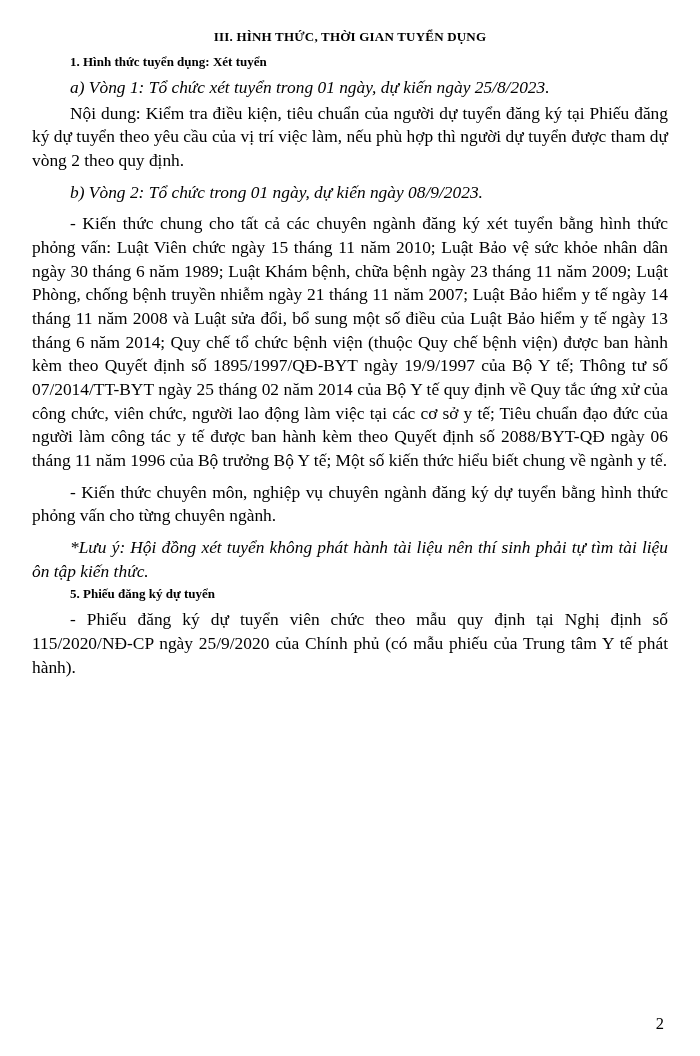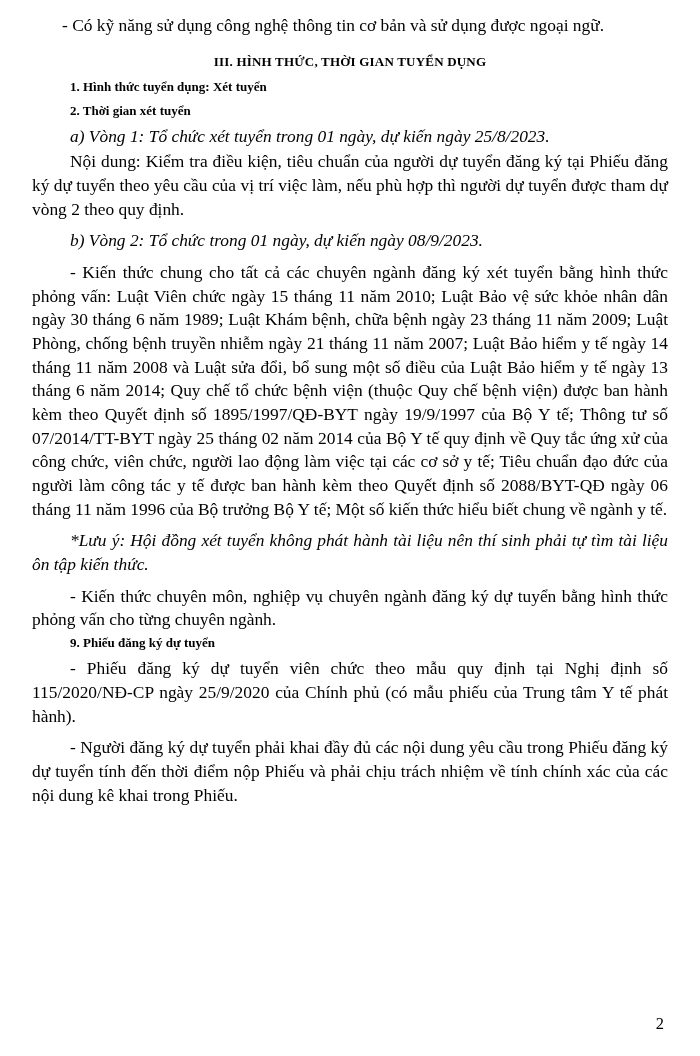--- a/index.html
+++ b/index.html
@@ -58,45 +58,42 @@
     right: 36px;
     bottom: 22px;
     font-size: 16.5px;
   }
 </style>
 </head>
 <body>
 
 <div class="page">
 
-  <p class="para indent">- Có kỹ năng sử dụng công nghệ thông tin cơ bản và sử dụng được ngoại ngữ.</p>
 
   <div class="spacer-xs"></div>
 
   <h2 class="heading-center">III. HÌNH THỨC, THỜI GIAN TUYỂN DỤNG</h2>
 
   <h3 class="heading-sub">1. Hình thức tuyển dụng: Xét tuyển</h3>
 
-  <h3 class="heading-sub">2. Thời gian xét tuyển</h3>
 
   <p class="para indent-big"><span class="bi">a) Vòng 1:</span><span class="it"> Tổ chức xét tuyển trong 01 ngày, dự kiến ngày 25/8/2023.</span></p>
 
   <p class="para indent-big">Nội dung: Kiểm tra điều kiện, tiêu chuẩn của người dự tuyển đăng ký tại Phiếu đăng ký dự tuyển theo yêu cầu của vị trí việc làm, nếu phù hợp thì người dự tuyển được tham dự vòng 2 theo quy định.</p>
 
   <p class="para indent-big block-gap"><span class="bi">b) Vòng 2:</span><span class="it"> Tổ chức trong 01 ngày, dự kiến ngày 08/9/2023.</span></p>
 
 
   <p class="para indent-big block-gap">- Kiến thức chung cho tất cả các chuyên ngành đăng ký xét tuyển bằng hình thức phỏng vấn: Luật Viên chức ngày 15 tháng 11 năm 2010; Luật Bảo vệ sức khỏe nhân dân ngày 30 tháng 6 năm 1989; Luật Khám bệnh, chữa bệnh ngày 23 tháng 11 năm 2009; Luật Phòng, chống bệnh truyền nhiễm ngày 21 tháng 11 năm 2007; Luật Bảo hiểm y tế ngày 14 tháng 11 năm 2008 và Luật sửa đổi, bổ sung một số điều của Luật Bảo hiểm y tế ngày 13 tháng 6 năm 2014; Quy chế tổ chức bệnh viện (thuộc Quy chế bệnh viện) được ban hành kèm theo Quyết định số 1895/1997/QĐ-BYT ngày 19/9/1997 của Bộ Y tế; Thông tư số 07/2014/TT-BYT ngày 25 tháng 02 năm 2014 của Bộ Y tế quy định về Quy tắc ứng xử của công chức, viên chức, người lao động làm việc tại các cơ sở y tế; Tiêu chuẩn đạo đức của người làm công tác y tế được ban hành kèm theo Quyết định số 2088/BYT-QĐ ngày 06 tháng 11 năm 1996 của Bộ trưởng Bộ Y tế; Một số kiến thức hiểu biết chung về ngành y tế.</p>
 
+  <p class="para indent-big block-gap">- Kiến thức chuyên môn, nghiệp vụ chuyên ngành đăng ký dự tuyển bằng hình thức phỏng vấn cho từng chuyên ngành.</p>
+
   <p class="para indent-big block-gap it"><span class="bi">*Lưu ý:</span><span class="it"> Hội đồng xét tuyển không phát hành tài liệu nên thí sinh phải tự tìm tài liệu ôn tập kiến thức.</span></p>
 
-  <p class="para indent-big block-gap">- Kiến thức chuyên môn, nghiệp vụ chuyên ngành đăng ký dự tuyển bằng hình thức phỏng vấn cho từng chuyên ngành.</p>
 
-
-  <h3 class="heading-sub">9. Phiếu đăng ký dự tuyển</h3>
+  <h3 class="heading-sub">5. Phiếu đăng ký dự tuyển</h3>
 
   <p class="para indent-big">- Phiếu đăng ký dự tuyển viên chức theo mẫu quy định tại Nghị định số 115/2020/NĐ-CP ngày 25/9/2020 của Chính phủ (có mẫu phiếu của Trung tâm Y tế phát hành).</p>
 
-  <p class="para indent-big block-gap">- Người đăng ký dự tuyển phải khai đầy đủ các nội dung yêu cầu trong Phiếu đăng ký dự tuyển tính đến thời điểm nộp Phiếu và phải chịu trách nhiệm về tính chính xác của các nội dung kê khai trong Phiếu.</p>
 
   <div class="page-number">2</div>
 
 </div>
 
 </body></html>

